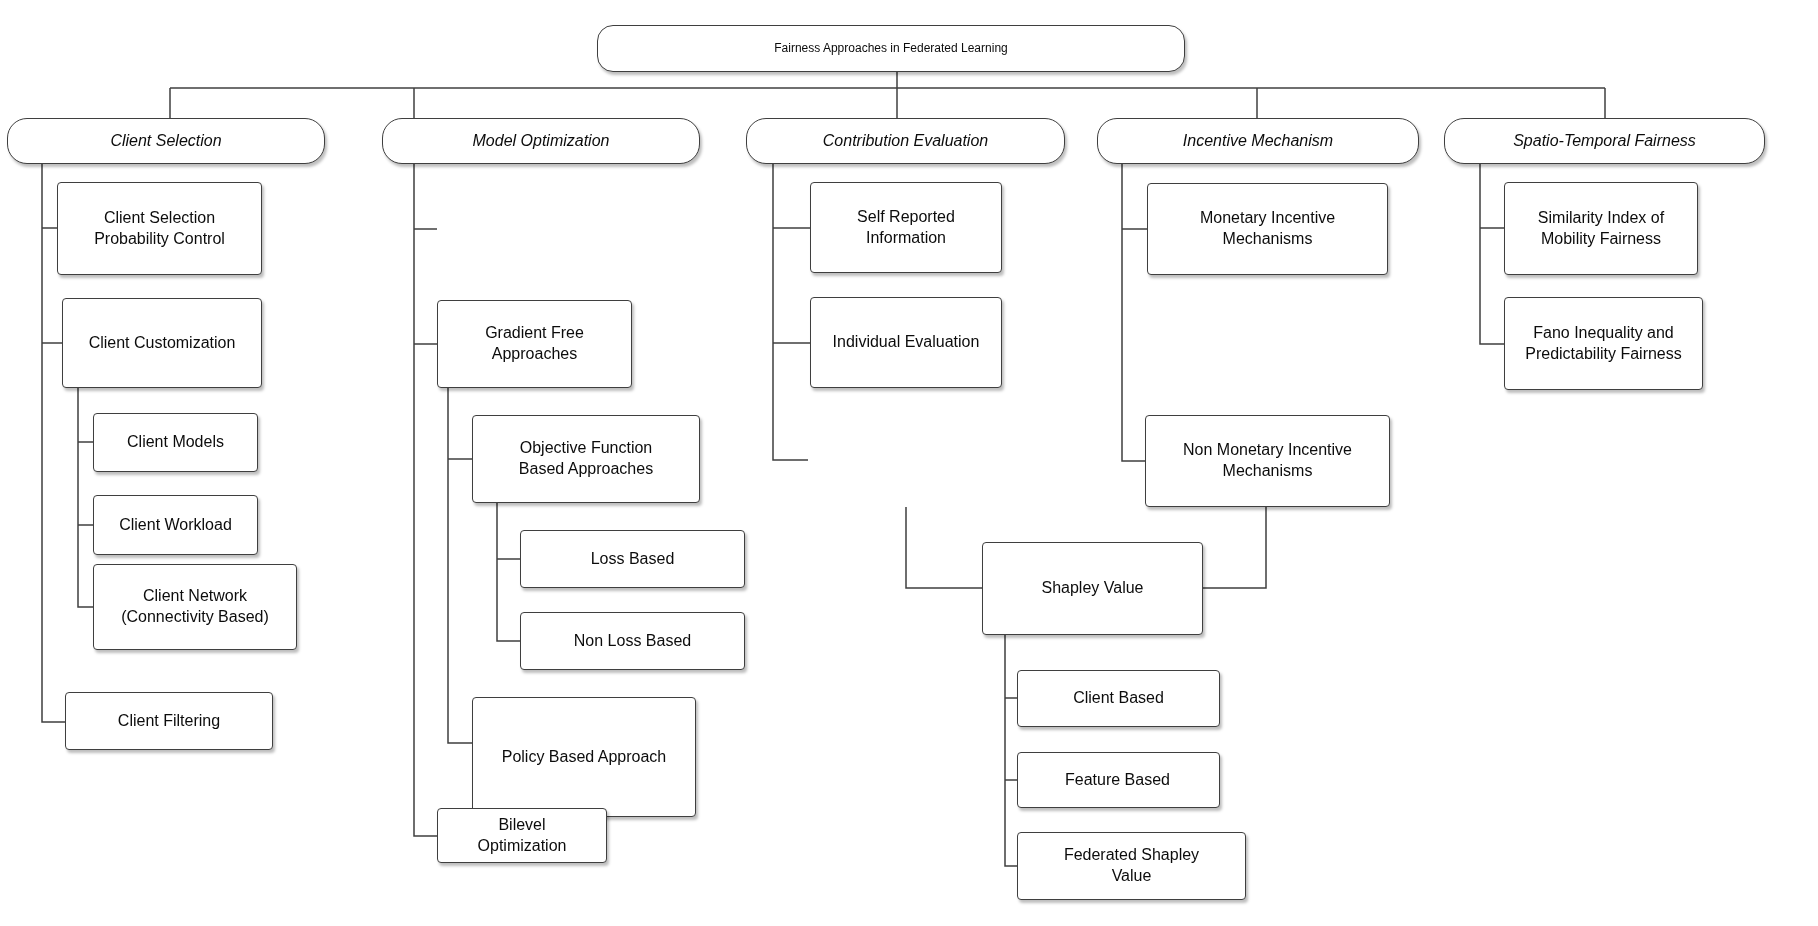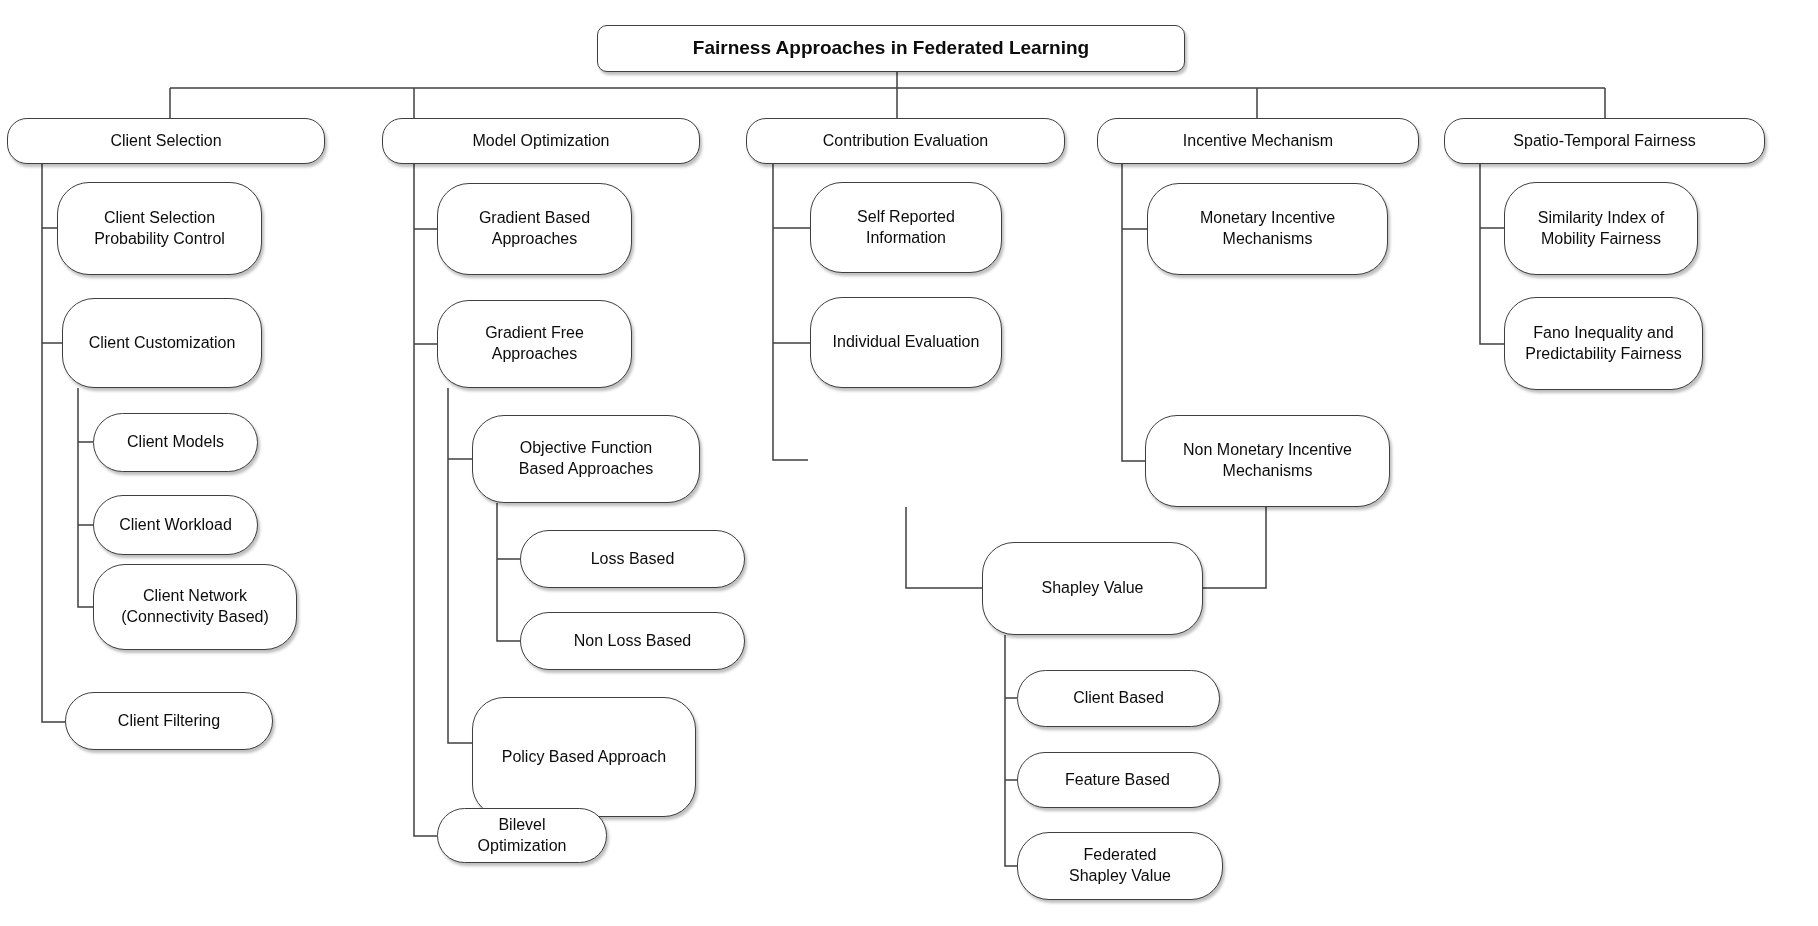--- a/index.html
+++ b/index.html
@@ -17,26 +17,26 @@
     border:1.6px solid #3f3f3f;
     box-sizing:border-box;
     display:flex;align-items:center;justify-content:center;
     text-align:center;
     color:#0c0c0c;
     font-size:16px;
     line-height:1.3;
     padding:0 14px;
     box-shadow:2px 3px 3px rgba(0,0,0,0.26);
   }
-  .hdr{border-radius:20px;}
-  .child{border-radius:32px;}
+  .hdr{border-radius:20px;font-style:italic;}
+  .child{border-radius:4px;}
   .title{
-    border-radius:10px;
-    font-weight:bold;
-    font-size:19px;
+    border-radius:16px;
+    font-weight:normal;
+    font-size:12px;
   }
 </style>
 </head>
 <body>
 
 <div id="canvas">
 
   <svg id="wires" viewBox="0 0 1818 926" fill="none" stroke="#3f3f3f" stroke-width="1.5">
 
     <path d="M897,72 V118"></path>
@@ -85,34 +85,33 @@
   <div class="node hdr" style="left:1097px;top:118px;width:322px;height:46px;">Incentive Mechanism</div>
   <div class="node hdr" style="left:1444px;top:118px;width:321px;height:46px;">Spatio-Temporal Fairness</div>
 
   <div class="node child" style="left:57px;top:182px;width:205px;height:93px;">Client Selection Probability Control</div>
   <div class="node child" style="left:62px;top:298px;width:200px;height:90px;">Client Customization</div>
   <div class="node child" style="left:93px;top:413px;width:165px;height:59px;">Client Models</div>
   <div class="node child" style="left:93px;top:495px;width:165px;height:60px;">Client Workload</div>
   <div class="node child" style="left:93px;top:564px;width:204px;height:86px;">Client Network (Connectivity Based)</div>
   <div class="node child" style="left:65px;top:692px;width:208px;height:58px;">Client Filtering</div>
 
-  <div class="node child" style="left:437px;top:183px;width:195px;height:92px;">Gradient Based Approaches</div>
   <div class="node child" style="left:437px;top:300px;width:195px;height:88px;">Gradient Free Approaches</div>
   <div class="node child" style="left:472px;top:415px;width:228px;height:88px;padding:8px 30px;">Objective Function Based Approaches</div>
   <div class="node child" style="left:520px;top:530px;width:225px;height:58px;">Loss Based</div>
   <div class="node child" style="left:520px;top:612px;width:225px;height:58px;">Non Loss Based</div>
   <div class="node child" style="left:472px;top:697px;width:224px;height:120px;">Policy Based Approach</div>
   <div class="node child" style="left:437px;top:808px;width:170px;height:55px;">Bilevel Optimization</div>
 
   <div class="node child" style="left:810px;top:182px;width:192px;height:91px;">Self Reported Information</div>
   <div class="node child" style="left:810px;top:297px;width:192px;height:91px;">Individual Evaluation</div>
   <div class="node child" style="left:982px;top:542px;width:221px;height:93px;">Shapley Value</div>
   <div class="node child" style="left:1017px;top:670px;width:203px;height:57px;">Client Based</div>
   <div class="node child" style="left:1017px;top:752px;width:203px;height:56px;padding-left:12px;">Feature Based</div>
-  <div class="node child" style="left:1017px;top:832px;width:206px;height:68px;padding:0 40px;">Federated Shapley Value</div>
+  <div class="node child" style="left:1017px;top:832px;width:229px;height:68px;padding:0 40px;">Federated Shapley Value</div>
 
   <div class="node child" style="left:1147px;top:183px;width:241px;height:92px;">Monetary Incentive Mechanisms</div>
   <div class="node child" style="left:1145px;top:415px;width:245px;height:92px;">Non Monetary Incentive Mechanisms</div>
 
   <div class="node child" style="left:1504px;top:182px;width:194px;height:93px;">Similarity Index of Mobility Fairness</div>
   <div class="node child" style="left:1504px;top:297px;width:199px;height:93px;">Fano Inequality and Predictability Fairness</div>
 
 </div>
 
 </body></html>

